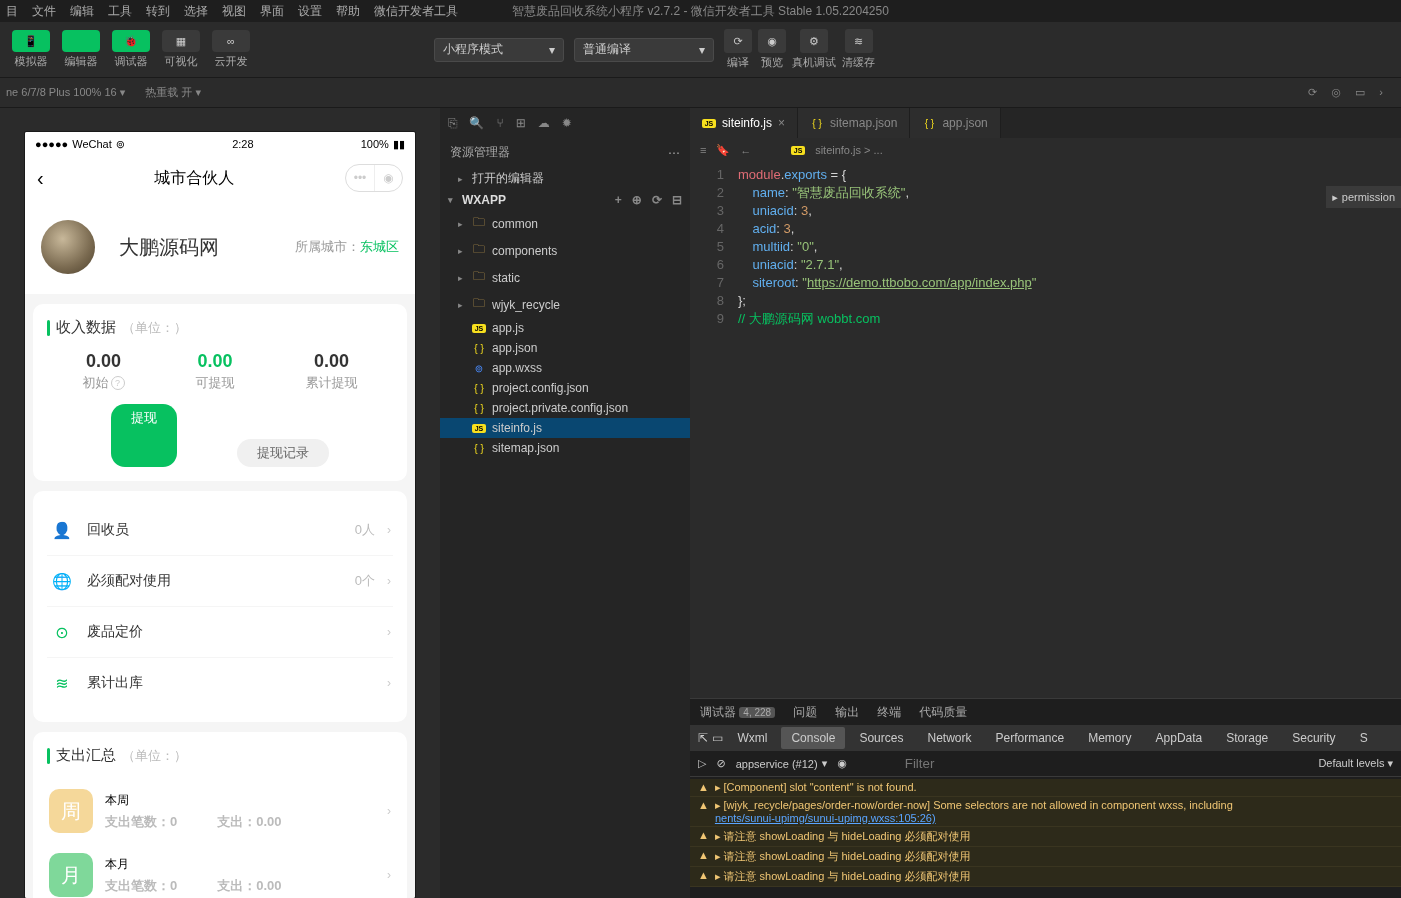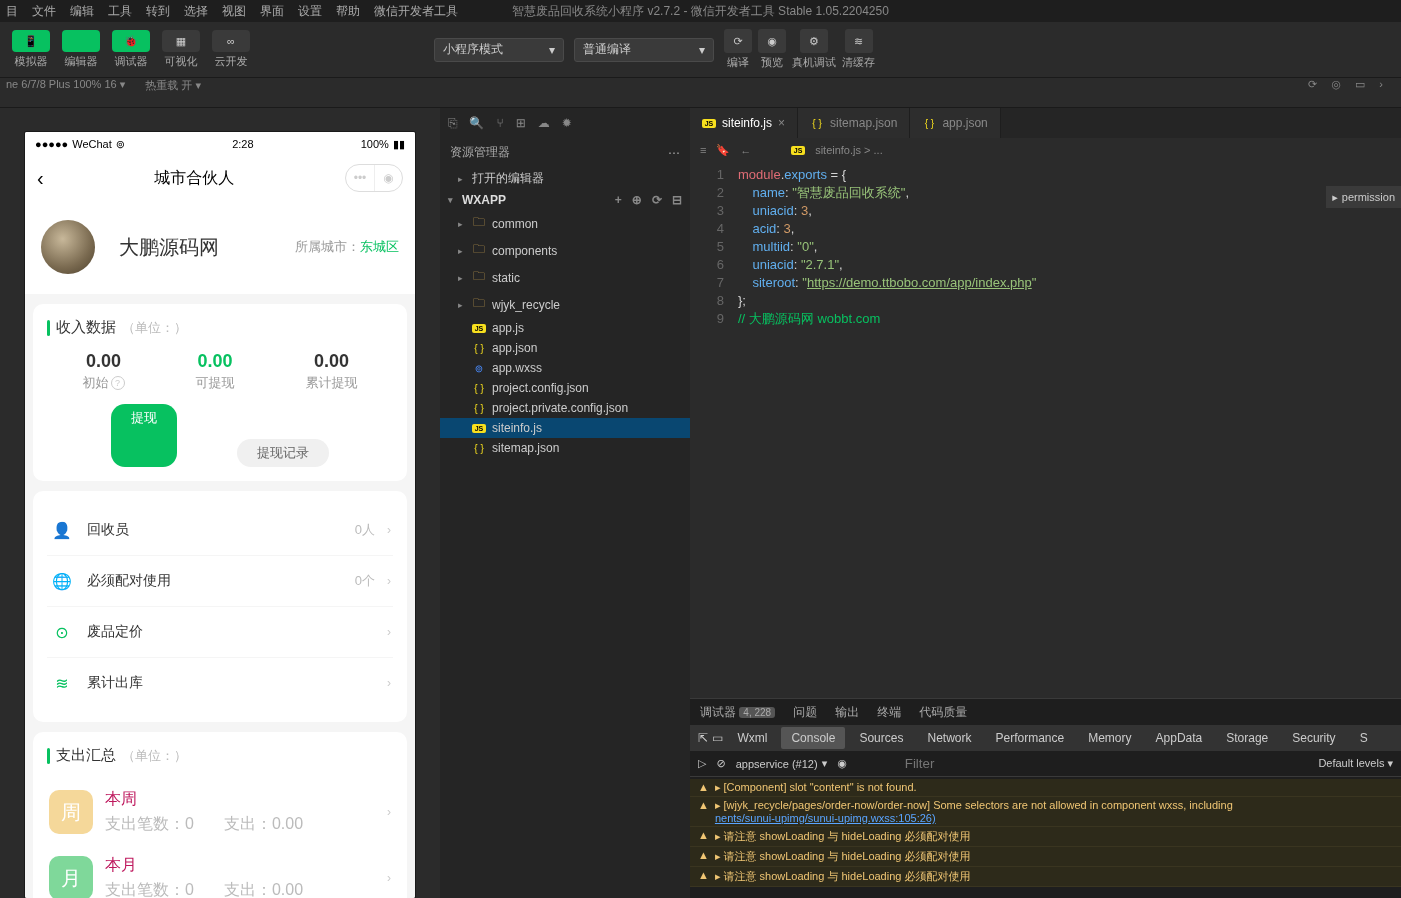--- a/index.html
+++ b/index.html
@@ -16,21 +16,21 @@
 .tb-btn { display: flex; flex-direction: column; align-items: center; gap: 2px; padding: 2px 4px; border-radius: 4px; font-size: 11px; color: #aaa; cursor: pointer; }
 .tb-btn .ico { width: 38px; height: 22px; border-radius: 4px; display: flex; align-items: center; justify-content: center; background: #3a3a3a; color: #ccc; }
 .tb-btn.green .ico { background: #07c160; color: #fff; }
 .tb-center { margin-left: 180px; display: flex; align-items: center; gap: 10px; }
 .dropdown { background: #3a3a3a; border: 1px solid #4a4a4a; height: 24px; min-width: 130px; display: flex; align-items: center; padding: 0 8px; color: #ccc; border-radius: 3px; justify-content: space-between; }
 .sq-btn { width: 28px; height: 24px; background: #3a3a3a; border-radius: 3px; display: flex; align-items: center; justify-content: center; color: #ccc; cursor: pointer; }
 .tb-actions { display: flex; flex-direction: column; align-items: center; gap: 2px; font-size: 11px; color: #aaa; }
 .tb-actions-row { display: flex; gap: 6px; }
 
 
-.subbar { background: #2b2b2b; height: 30px; display: flex; padding: 0 6px; color: #888; font-size: 11px; border-bottom: 1px solid #1a1a1a; }
+.subbar { background: #2b2b2b; height: 30px; display: flex; align-items: center; padding: 0 6px; color: #888; font-size: 11px; border-bottom: 1px solid #1a1a1a; }
 .subbar .right-icons { margin-left: auto; display: flex; gap: 14px; padding-right: 12px; }
 .right-icons span { color: #888; cursor: pointer; }
 
 
 .main { display: flex; height: calc(898px - 22px - 56px - 30px); }
 .sim-col { width: 440px; background: #2b2b2b; display: flex; justify-content: center; padding-top: 24px; }
 .explorer-col { width: 250px; background: #252525; display: flex; flex-direction: column; }
 .editor-col { flex: 1; display: flex; flex-direction: column; background: #2b2b2b; min-width: 0; }
 
 
@@ -67,22 +67,22 @@
 .pill.gray { background: #f0f0f0; color: #666; margin-top: 35px; }
 .list-item { display: flex; align-items: center; gap: 12px; padding: 12px 2px; border-bottom: 1px solid #f5f5f5; }
 .list-item:last-child { border-bottom: none; }
 .list-item .li-icon { width: 26px; height: 26px; border-radius: 6px; display: flex; align-items: center; justify-content: center; font-size: 16px; }
 .list-item .li-text { flex: 1; font-size: 14px; color: #333; }
 .list-item .li-val { font-size: 13px; color: #bbb; }
 .list-item .chev { color: #ccc; }
 .expense-item { display: flex; align-items: center; gap: 12px; padding: 10px 2px; }
 .expense-item .sq { width: 44px; height: 44px; border-radius: 10px; display: flex; align-items: center; justify-content: center; font-size: 20px; color: #fff; }
 .expense-item .det { flex: 1; }
-.expense-item .det .t { font-size: 16px; color: #be185d; }
-.expense-item .det .sub { font-size: 16px; color: #bbb; margin-top: 4px; display: flex; gap: 30px; }
+.expense-item .det .t { font-size: 12px; color: #000000; }
+.expense-item .det .sub { font-size: 13px; color: #bbb; margin-top: 4px; display: flex; gap: 40px; font-weight: bold; }
 
 
 .explorer-tabs { height: 30px; display: flex; align-items: center; padding: 0 8px; gap: 12px; color: #888; }
 .explorer-tabs span { cursor: pointer; }
 .explorer-head { padding: 6px 10px; font-size: 12px; color: #aaa; display: flex; justify-content: space-between; align-items: center; }
 .folder-row { padding: 3px 8px 3px 18px; display: flex; align-items: center; gap: 6px; font-size: 12px; color: #ccc; cursor: pointer; }
 .folder-row.sel { background: #094771; }
 .folder-row.root { padding-left: 8px; font-weight: 600; color: #ddd; }
 .tri { width: 8px; color: #888; font-size: 9px; }
 .folder-ico { width: 14px; text-align: center; }

